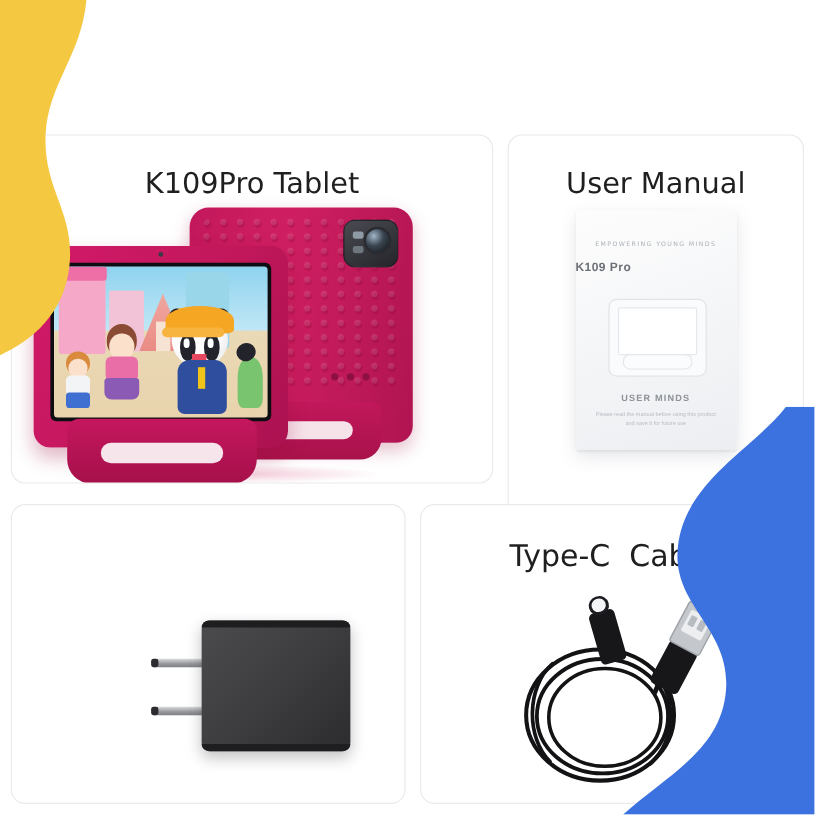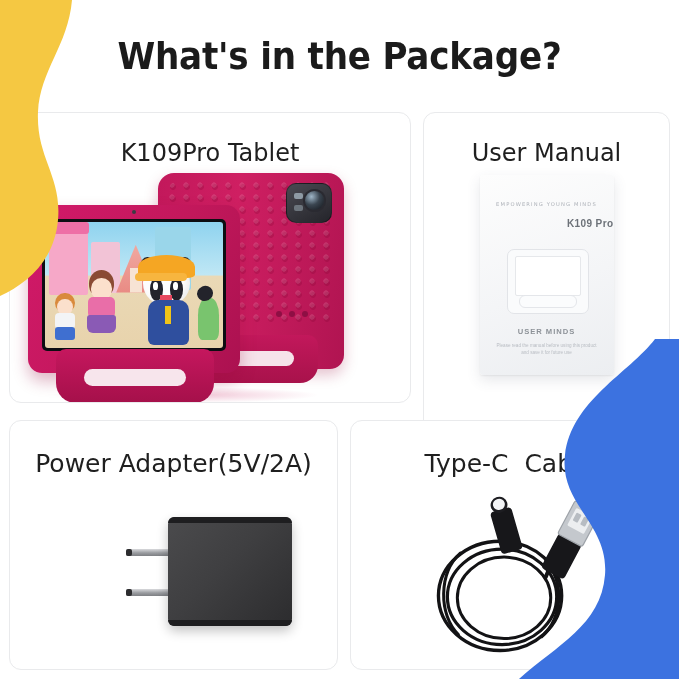--- a/index.html
+++ b/index.html
@@ -176,21 +176,21 @@
   
   .manual-art{top:62px;height:220px;}
   .booklet{
     position:absolute;left:50%;top:0;margin-left:-67px;width:134px;height:200px;
     background:linear-gradient(160deg,#fdfdfd 0%,#f4f5f7 55%,#eceef1 100%);
     border-radius:3px;
     box-shadow:0 5px 14px rgba(60,70,90,.13), 0 1px 2px rgba(0,0,0,.06);
   }
   .bk-kicker{position:absolute;left:0;top:26px;width:100%;text-align:center;
     font-size:5.2px;letter-spacing:1.15px;color:#adb1b8;font-family:"DejaVu Sans","Liberation Sans",sans-serif;}
-  .bk-model{position:absolute;left:0;top:43px;width:100%;text-align:right;
+  .bk-model{position:absolute;left:0;top:43px;width:100%;text-align:left;
     font-size:10px;font-weight:700;color:#6c7178;letter-spacing:.4px;}
   .bk-tab{position:absolute;left:27px;top:74px;width:80px;height:63px;
     border:1px solid #e2e4e8;border-radius:7px;background:#fafbfc;}
   .bk-tab:before{content:"";position:absolute;left:7px;top:6px;right:7px;height:38px;
     border:1px solid #e6e8eb;border-radius:2px;background:#fff;}
   .bk-tab:after{content:"";position:absolute;left:11px;bottom:5px;right:11px;height:11px;
     border:1px solid #e4e6ea;border-radius:6px;background:#fbfcfd;}
   .bk-guide{position:absolute;left:0;top:152px;width:100%;text-align:center;
     font-size:7.6px;font-weight:700;letter-spacing:1px;color:#8d9298;}
   .bk-fine{position:absolute;left:14px;top:167px;right:14px;text-align:center;
@@ -221,21 +221,20 @@
 <div id="page">
 
   <svg class="blob blob-yellow" viewBox="0 0 180 300" preserveAspectRatio="none">
     <path d="M0,0 L72,0 C68,46 40,70 38,112 C36,158 62,176 58,220 C54,262 26,284 0,296 Z" fill="#F5C842"></path>
   </svg>
 
   <svg class="blob blob-blue" viewBox="0 0 200 340" preserveAspectRatio="none">
     <path d="M200,0 L200,340 L40,340 C78,306 122,286 126,236 C130,184 80,166 86,116 C92,62 150,34 176,0 Z" fill="#3C72E0"></path>
   </svg>
 
-  <div class="title">What's in the Package?</div>
 
   <div class="grid">
 
     <div class="card c-tablet">
       <div class="card-title">K109Pro Tablet</div>
       <div class="art tablet-art">
 
         <div class="shadow-ell"></div>
 
         <div class="tab-back">
@@ -303,21 +302,20 @@
           <div class="bk-kicker">EMPOWERING YOUNG MINDS</div>
           <div class="bk-model">K109 Pro</div>
           <div class="bk-tab"></div>
           <div class="bk-guide">USER MINDS</div>
           <div class="bk-fine">Please read the manual before using this product and save it for future use</div>
         </div>
       </div>
     </div>
 
     <div class="card c-adapter">
-      <div class="card-title">Power Adapter(5V/2A)</div>
       <div class="art adapter-art">
         <div class="prong p1"></div>
         <div class="prong p2"></div>
         <div class="adapter"></div>
       </div>
     </div>
 
     <div class="card c-cable">
       <div class="card-title">Type-C  Cable</div>
       <div class="art cable-art">

